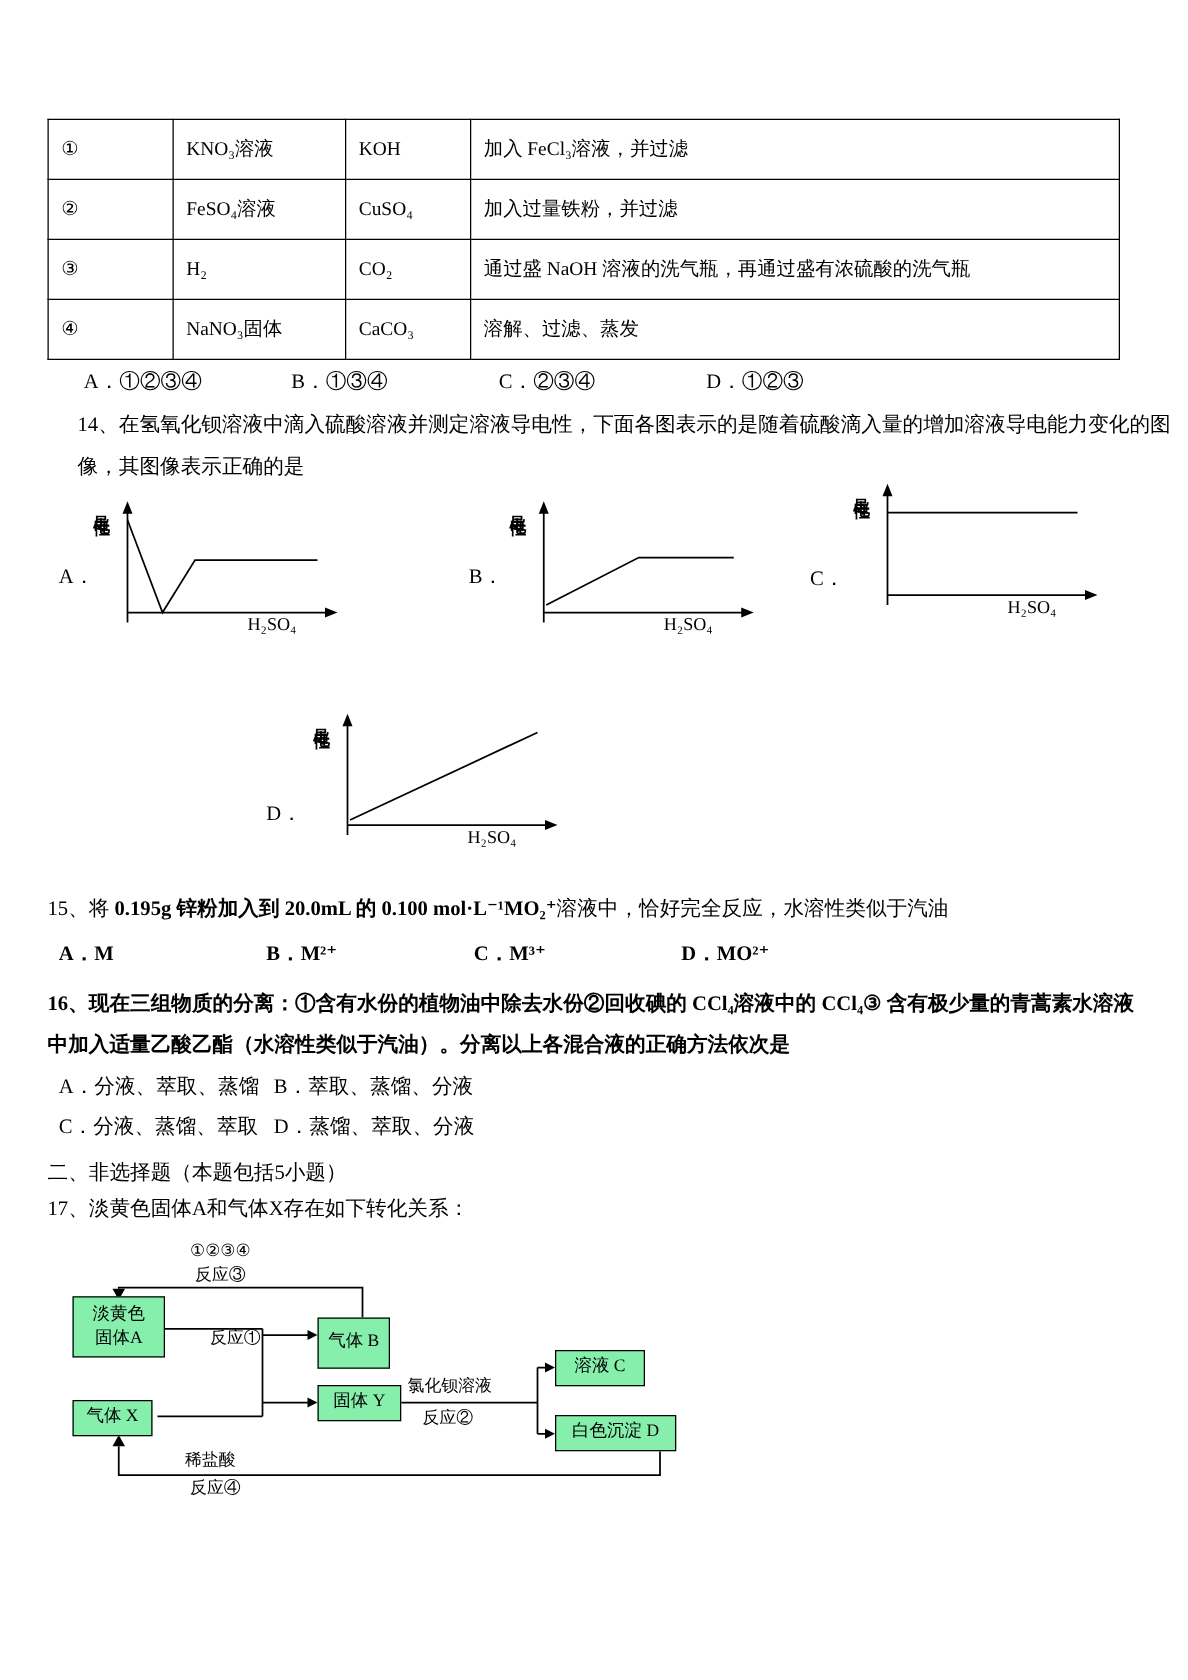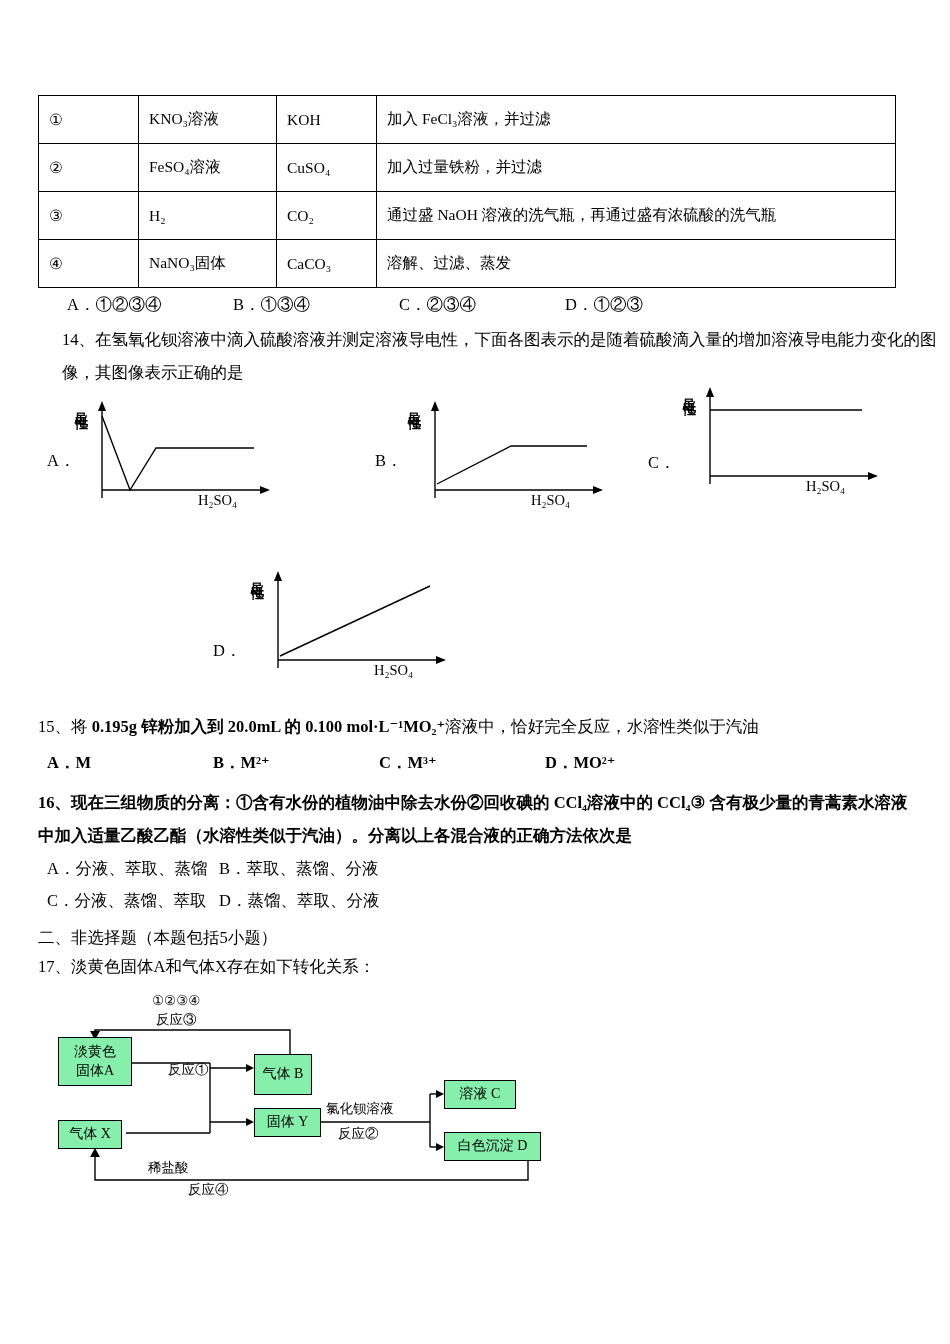--- a/index.html
+++ b/index.html
@@ -227,15 +227,15 @@
   <div class="fbox" style="left:216px; top:123px; width:67px; height:29px;">固体 Y</div>
   <div class="fbox" style="left:406px; top:95px; width:72px; height:29px;">溶液 C</div>
   <div class="fbox" style="left:406px; top:147px; width:97px; height:29px;">白色沉淀 D</div>
 
   <div class="flab" style="left:114px; top:8px;">①②③④</div>
   <div class="flab" style="left:118px; top:27px;">反应③</div>
   <div class="flab" style="left:130px; top:77px;">反应①</div>
   <div class="flab" style="left:288px; top:116px;">氯化钡溶液</div>
   <div class="flab" style="left:300px; top:141px;">反应②</div>
   <div class="flab" style="left:110px; top:175px;">稀盐酸</div>
-  <div class="flab" style="left:114px; top:197px;margin-left:36px;">反应④</div>
+  <div class="flab" style="left:114px; top:197px;">反应④</div>
 
 </div>
 
 </body></html>

